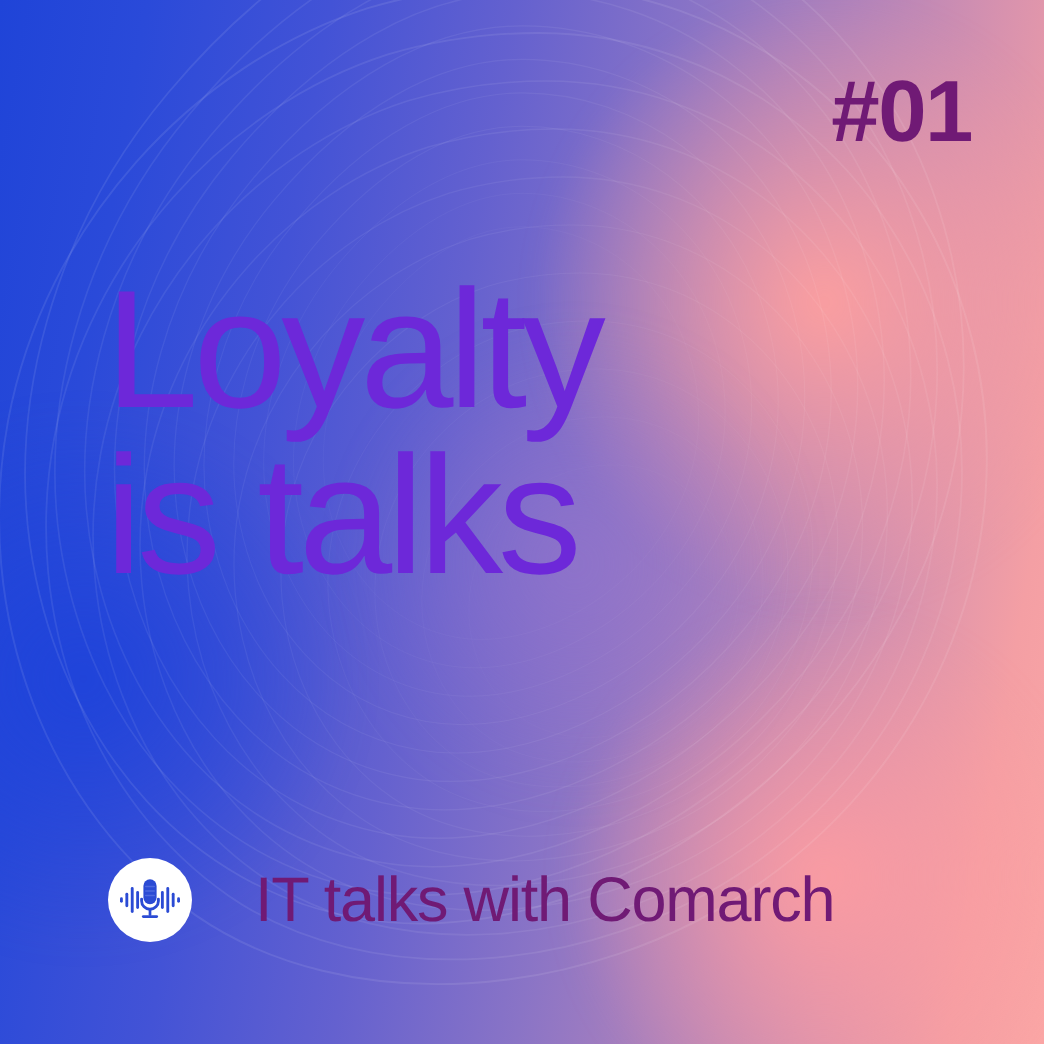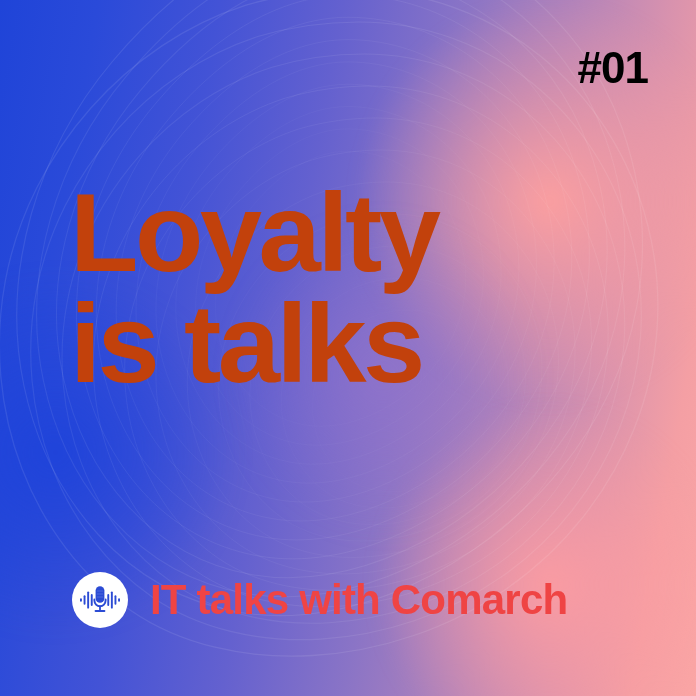--- a/index.html
+++ b/index.html
@@ -78,36 +78,36 @@
     inset: 0;
     pointer-events: none;
   }
   .texture svg { display: block; width: 100%; height: 100%; }
 
   
   .episode-no {
     position: absolute;
     top: 46px;
     right: 48px;
-    color: #000000;
-    font-size: 44px;
+    color: #701a75;
+    font-size: 58px;
     font-weight: bold;
     letter-spacing: -1px;
     line-height: 1;
     text-align: right;
   }
 
   
   .headline {
     position: absolute;
     left: 70px;
     top: 178px;
-    color: #c2410c;
+    color: #6d28d9;
     font-size: 112px;
-    font-weight: bold;
+    font-weight: normal;
     line-height: 0.99;
     letter-spacing: -3.5px;
   }
   .headline .line { display: block; white-space: nowrap; }
 
   
   .brand-row {
     position: absolute;
     left: 72px;
     bottom: 68px;
@@ -120,26 +120,27 @@
     height: 56px;
     border-radius: 50%;
     background: #ffffff;
     display: flex;
     align-items: center;
     justify-content: center;
     flex: 0 0 auto;
   }
   .mic-badge svg { display: block; }
   .brand-name {
-    color: #ef4444;
+    color: #701a75;
     font-size: 42px;
-    font-weight: bold;
+    font-weight: normal;
     letter-spacing: -0.8px;
     line-height: 1;
     white-space: nowrap;
+    margin-left: 20px;
   }
 </style>
 </head>
 <body>
 
 <div id="cover">
 
   <div class="bg-base"></div>
   <div class="bg-glow-pink"></div>
   <div class="bg-glow-pink2"></div>

